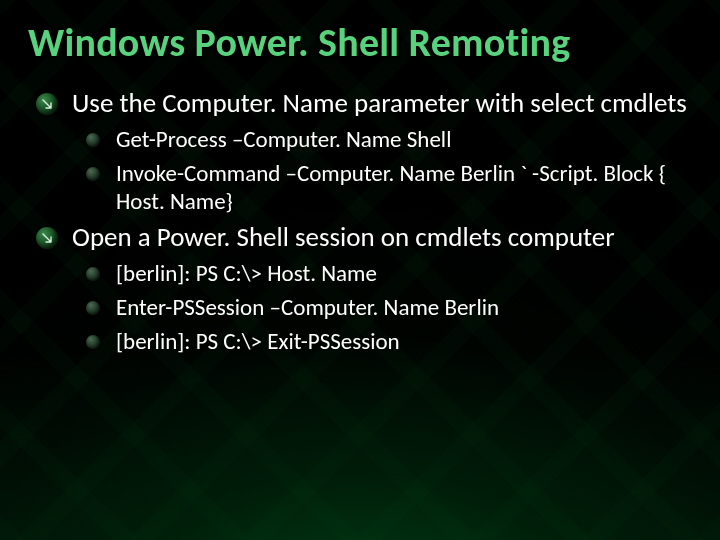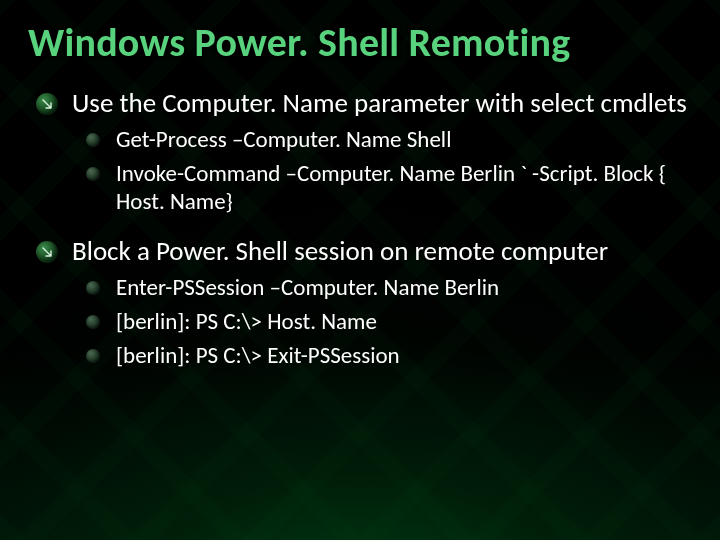--- a/index.html
+++ b/index.html
@@ -31,21 +31,21 @@
     text-shadow: 0 0 4px rgba(0,0,0,0.9), 1px 1px 0 #000;
     margin: 0 0 20px 0;
     letter-spacing: 0.2px;
   }
   .lvl1 {
     display: flex;
     align-items: flex-start;
     color: #fff;
     font-size: 27px;
     line-height: 1.18;
-    margin: 20px 0 4px 8px;
+    margin: 6px 0 4px 8px;
   }
   .lvl2 {
     display: flex;
     align-items: flex-start;
     color: #fff;
     font-size: 23px;
     line-height: 1.22;
     margin: 6px 0 4px 58px;
   }
   .bullet1 {
@@ -100,31 +100,31 @@
     <div class="bullet2"></div>
     <div class="txt">Invoke-Command –Computer. Name Berlin ` -Script. Block { Host. Name}</div>
   </div>
 
   <div class="lvl1">
     <div class="bullet1">
       <svg width="12" height="12" viewBox="0 0 12 12">
           <path d="M2 2 L10 10 M10 10 L10 5 M10 10 L5 10" stroke="#d9f0de" stroke-width="1.4" fill="none" stroke-linecap="round"></path>
         </svg>
     </div>
-    <div class="txt">Block a Power. Shell session on remote computer</div>
+    <div class="txt">Open a Power. Shell session on cmdlets computer</div>
+  </div>
+
+  <div class="lvl2">
+    <div class="bullet2"></div>
+    <div class="txt">[berlin]: PS C:\&gt;  Host. Name</div>
   </div>
 
   <div class="lvl2">
     <div class="bullet2"></div>
     <div class="txt">Enter-PSSession –Computer. Name Berlin</div>
-  </div>
-
-  <div class="lvl2">
-    <div class="bullet2"></div>
-    <div class="txt">[berlin]: PS C:\&gt;  Host. Name</div>
   </div>
 
   <div class="lvl2">
     <div class="bullet2"></div>
     <div class="txt">[berlin]: PS C:\&gt; Exit-PSSession</div>
   </div>
 
 </div>
 
 </body></html>

